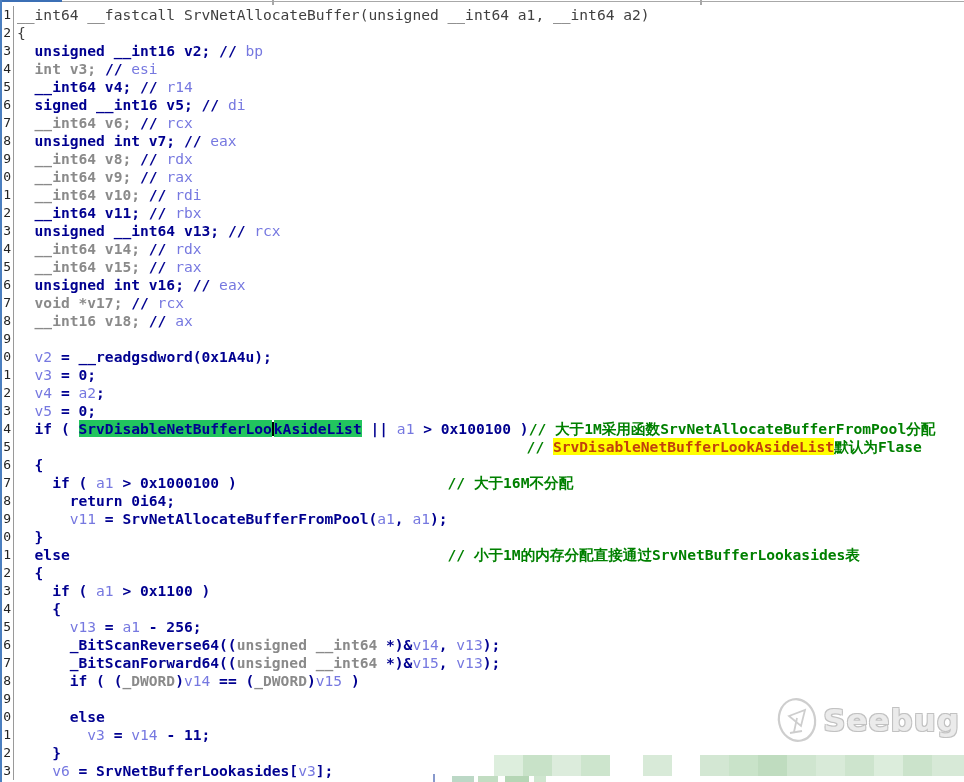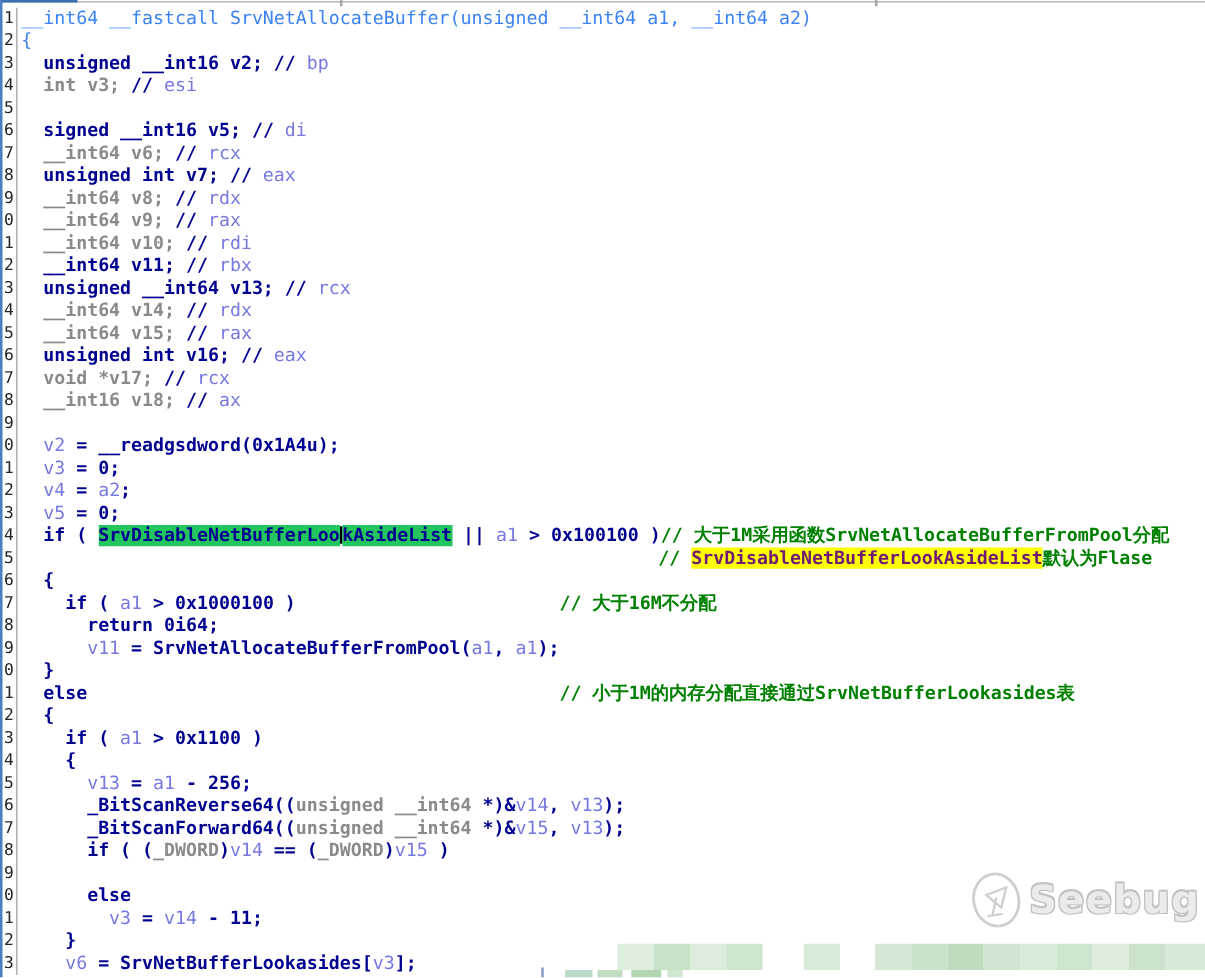--- a/index.html
+++ b/index.html
@@ -18,23 +18,23 @@
   
   #editor { position:absolute; left:2px; top:6px; width:962px; height:776px; background:#fff; z-index:1; }
   .line { display:flex; height:18px; }
   .num { flex:0 0 12px; width:12px; text-align:right; padding-right:2px;
          border-right:1px solid #9a9a9a; color:#222; font-size:13px; line-height:18px; overflow:hidden; }
   .content { white-space:pre; line-height:18px; padding-left:3px; }
   .k  { color:#000090; font-weight:bold; }
   .g  { color:#8a8a8a;font-weight:bold; }
   .v  { color:#7678e0; }
   .c  { color:#008000; font-weight:bold; }
-  .d  { color:#3b82f6; }
+  .d  { color:#404040; }
   .hk { color:#000090; font-weight:bold; background:#22c55e; }
-  .hc { color:#701a75; font-weight:bold; background:#ffff00; }
+  .hc { color:#c2410c; font-weight:bold; background:#ffff00; }
   .caret { display:inline-block; width:2px; height:14px; background:#000; vertical-align:-2px; }
 
   
   #mosaic { position:absolute; left:0; top:0; width:964px; height:782px; z-index:5; pointer-events:none; }
   .mblock { position:absolute; }
 
   
   #watermark { position:absolute; right:4px; top:695px; height:50px; z-index:6; display:flex;
                align-items:center; opacity:0.9; }
   #wm-text { font-family:"DejaVu Sans","Liberation Sans",sans-serif; font-size:31px; font-weight:bold;
@@ -67,20 +67,21 @@
       <div class="line">
         <span class="num">3</span>
         <span class="content"><span class="k">  unsigned __int16 v2; </span><span class="k">// </span><span class="v">bp</span></span>
       </div>
       <div class="line">
         <span class="num">4</span>
         <span class="content"><span class="g">  int v3; </span><span class="k">// </span><span class="v">esi</span></span>
       </div>
       <div class="line">
         <span class="num">5</span>
+        <span class="content"><span class="k">  __int64 v4; </span><span class="k">// </span><span class="v">r14</span></span>
       </div>
       <div class="line">
         <span class="num">6</span>
         <span class="content"><span class="k">  signed __int16 v5; </span><span class="k">// </span><span class="v">di</span></span>
       </div>
       <div class="line">
         <span class="num">7</span>
         <span class="content"><span class="g">  __int64 v6; </span><span class="k">// </span><span class="v">rcx</span></span>
       </div>
       <div class="line">

